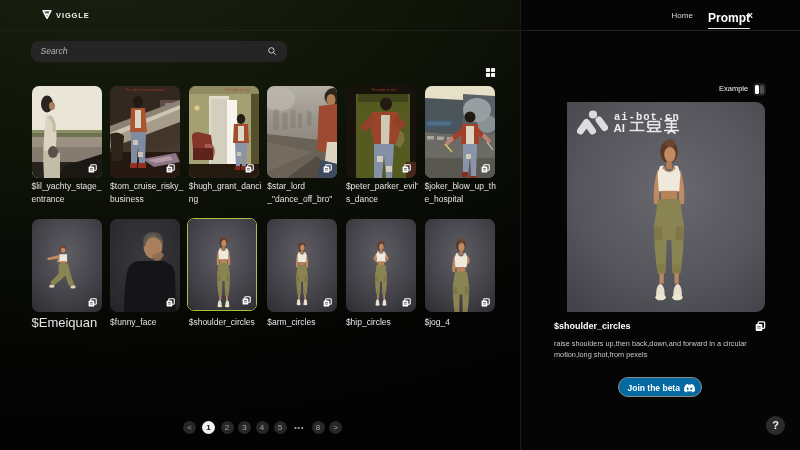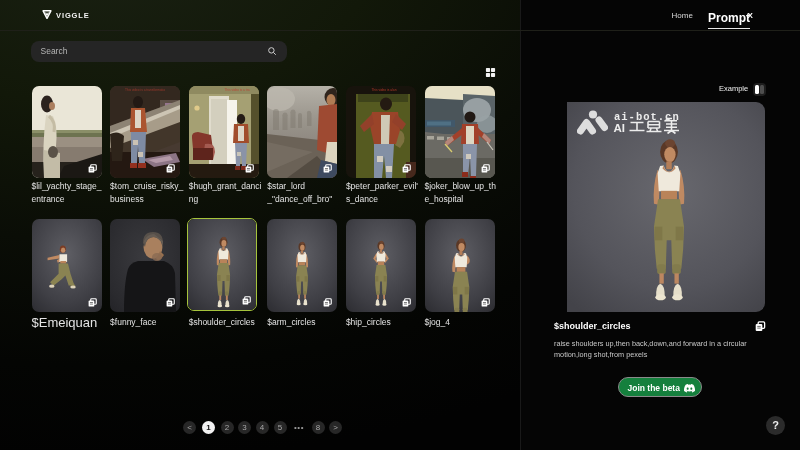--- a/index.html
+++ b/index.html
@@ -17,21 +17,21 @@
 <svg style="position:absolute;left:41.5px;top:10px" width="10" height="9" viewBox="0 0 24 22">
 <path d="M2.5 2 L21.5 2 L12 20.5 Z" fill="none" stroke="#fff" stroke-width="3.6" stroke-linejoin="round"></path>
 <path d="M8.5 6 L12 13 L15.5 6" fill="none" stroke="#fff" stroke-width="2.8"></path>
 </svg>
 <div style="position:absolute;left:56px;top:10.5px;font-size:7.5px;font-weight:bold;letter-spacing:0.9px;color:#f2f2f2;">VIGGLE</div>
 <div style="position:absolute;left:671.5px;top:11px;font-size:8px;color:#d8d8d8;">Home</div>
 <div style="position:absolute;left:708px;top:11px;font-size:12px;font-weight:bold;color:#fff;border-bottom:1.5px solid #e8e8e8;padding-bottom:2.5px;">Prompt</div>
 <div style="position:absolute;left:747.5px;top:11px;font-size:8px;font-weight:bold;color:#fff;">X</div>
 
 <div style="position:absolute;left:30.5px;top:40.5px;width:256px;height:21px;background:#252525;border-radius:8px;">
-<div style="position:absolute;left:10px;top:5px;font-size:8.5px;color:#b5b5b5;">Search</div>
+<div style="position:absolute;left:10px;top:5px;font-size:8.5px;color:#b5b5b5;font-style:italic;">Search</div>
 <svg style="position:absolute;right:10px;top:5.5px" width="10" height="10" viewBox="0 0 24 24" fill="none" stroke="#cfcfcf" stroke-width="2.4">
 <circle cx="10.5" cy="10.5" r="6.5"></circle>
         <path d="M15.5 15.5 L21 21"></path>
       </svg>
 </div>
 <svg style="position:absolute;left:485px;top:67px" width="11" height="11" viewBox="0 0 24 24" fill="#f2f2f2">
 <rect x="2" y="2" width="9" height="9" rx="1.6"></rect>
       <rect x="13" y="2" width="9" height="9" rx="1.6"></rect>
 <rect x="2" y="13" width="9" height="9" rx="1.6"></rect>
       <rect x="13" y="13" width="9" height="9" rx="1.6"></rect>
@@ -486,19 +486,19 @@
 </svg>
 </div>
 <div style="position:absolute;left:554px;top:321px;font-size:9px;font-weight:bold;color:#fff;">$shoulder_circles</div>
 <svg style="position:absolute;left:755px;top:320.5px" width="10.5" height="10.5" viewBox="0 0 12 12">
 <rect x="3.6" y="1" width="7.4" height="7.4" rx="1.2" fill="none" stroke="#fff" stroke-width="1.5"></rect>
 <rect x="0.8" y="3.4" width="7.6" height="8" rx="1.2" fill="#fff"></rect>
 <rect x="2.6" y="5.6" width="4" height="1" fill="#555"></rect>
 <rect x="2.6" y="7.6" width="4" height="1" fill="#555"></rect>
 </svg>
 <div style="position:absolute;left:554px;top:337.5px;width:206px;font-size:7.3px;line-height:11.4px;color:#c9c9c9;">raise shoulders up,then back,down,and forward in a circular motion,long shot,from pexels</div>
-<div style="position:absolute;left:617.5px;top:377px;width:84.5px;height:20px;border:1px solid #8a8a8a;border-radius:10px;background:#15803d;">
+<div style="position:absolute;left:617.5px;top:377px;width:84.5px;height:20px;border:1px solid #8a8a8a;border-radius:10px;background:#0369a1;">
 <span style="position:absolute;left:9px;top:5px;font-size:8.5px;font-weight:bold;color:#fff;">Join the beta</span>
 <svg style="position:absolute;right:6px;top:6px" width="11" height="8.5" viewBox="0 0 127 96" fill="#fff">
 <path d="M107.7 8.07A105.15 105.15 0 0 0 81.47 0a72.06 72.06 0 0 0-3.36 6.83 97.68 97.68 0 0 0-29.11 0A72.37 72.37 0 0 0 45.64 0a105.89 105.89 0 0 0-26.25 8.09C2.79 32.65-1.71 56.6.54 80.21a105.73 105.73 0 0 0 32.17 16.15 77.7 77.7 0 0 0 6.89-11.11 68.42 68.42 0 0 1-10.85-5.18c.91-.66 1.8-1.34 2.66-2a75.57 75.57 0 0 0 64.32 0c.87.71 1.76 1.39 2.66 2a68.68 68.68 0 0 1-10.87 5.19 77 77 0 0 0 6.89 11.1 105.25 105.25 0 0 0 32.19-16.14c2.64-27.38-4.51-51.11-18.9-72.15ZM42.45 65.69C36.18 65.69 31 60 31 53s5-12.74 11.43-12.74S54 46 53.89 53s-5.05 12.69-11.44 12.69Zm42.24 0C78.41 65.69 73.25 60 73.25 53s5-12.74 11.44-12.74S96.23 46 96.12 53s-5.04 12.69-11.43 12.69Z"></path>
 </svg>
 </div>
 <div style="position:absolute;left:766px;top:416px;width:19px;height:19px;border-radius:50%;background:#2b2b2b;color:#efefef;font-size:11px;font-weight:bold;text-align:center;line-height:19px;">?</div>
 </div>
 </body></html>

